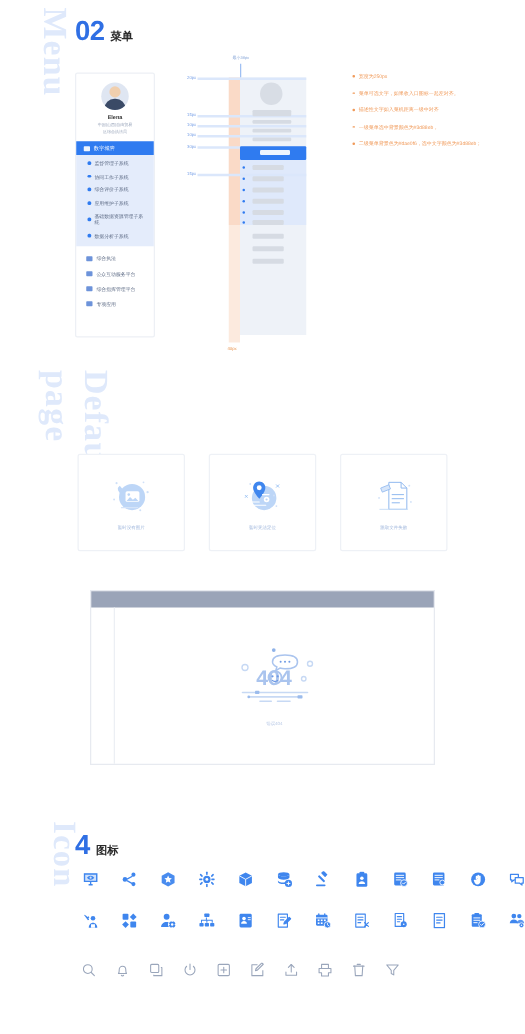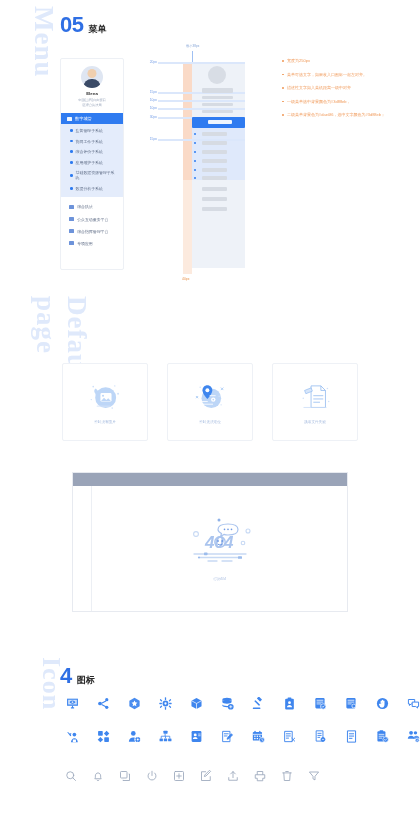--- a/index.html
+++ b/index.html
@@ -118,40 +118,40 @@
   }
   .empty-card .cap { font-size: 3.6px; color: #9fb6dc; margin-top: 6px; }
   .ill { width: 40px; height: 34px; }
 
   
   .frame404 { position: absolute; border: 1px solid #e7eaf0; background: #fff; }
   .frame404-bar { height: 13px; background: #9aa4b8; }
   .frame404-body { display: flex; height: calc(100% - 13px); }
   .frame404-side { width: 19px; border-right: 1px solid #eceff4; }
   .frame404-main { flex: 1; display: flex; flex-direction: column;
-                   align-items: center; justify-content: center; font-style: italic; }
+                   align-items: center; justify-content: center; }
   .cap404 { font-size: 3.6px; color: #b9c9e6; margin-top: 5px; }
 
   
   .icon-row { position: absolute; display: flex; gap: 0; }
   .icon-cell {
     width: 31px; display: flex; align-items: center; justify-content: center;
   }
   .icon-cell svg { display: block; }
   .icon-row2 .icon-cell { width: 27px; }
 </style>
 </head>
 <body>
 
 <div class="section" style="top:0;left:0;height:290px;">
 
   <div class="watermark" style="left:28px;top:6px;font-size:27px;height:60px;">Menu</div>
 
   <div class="head" style="left:60px;top:12px;">
-    <span class="num">05</span>
+    <span class="num">02</span>
     <span class="zh">菜单</span>
   </div>
 
   <div class="sidecard" style="left:60px;top:58px;width:64px;height:212px;">
 
     <div class="profile">
       <div class="avatar"></div>
       <div class="pname">Elena</div>
       <div class="pmeta">中国(山西)自由贸易</div>
       <div class="pmeta">区综合执法局</div>

